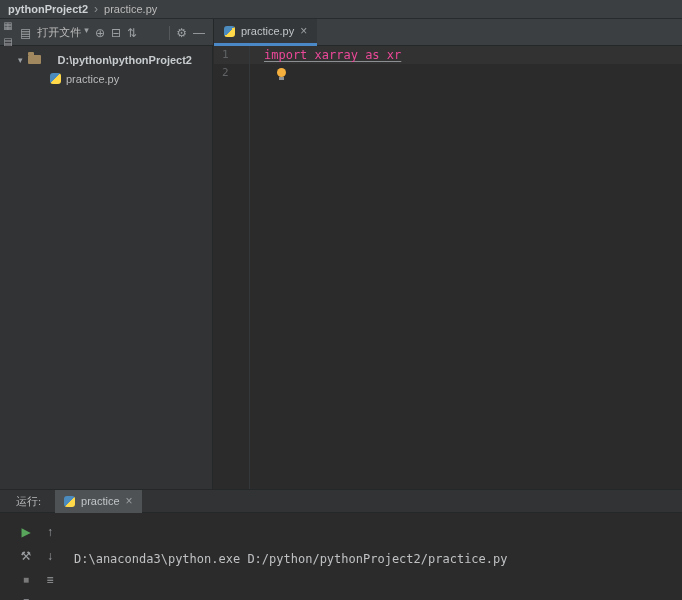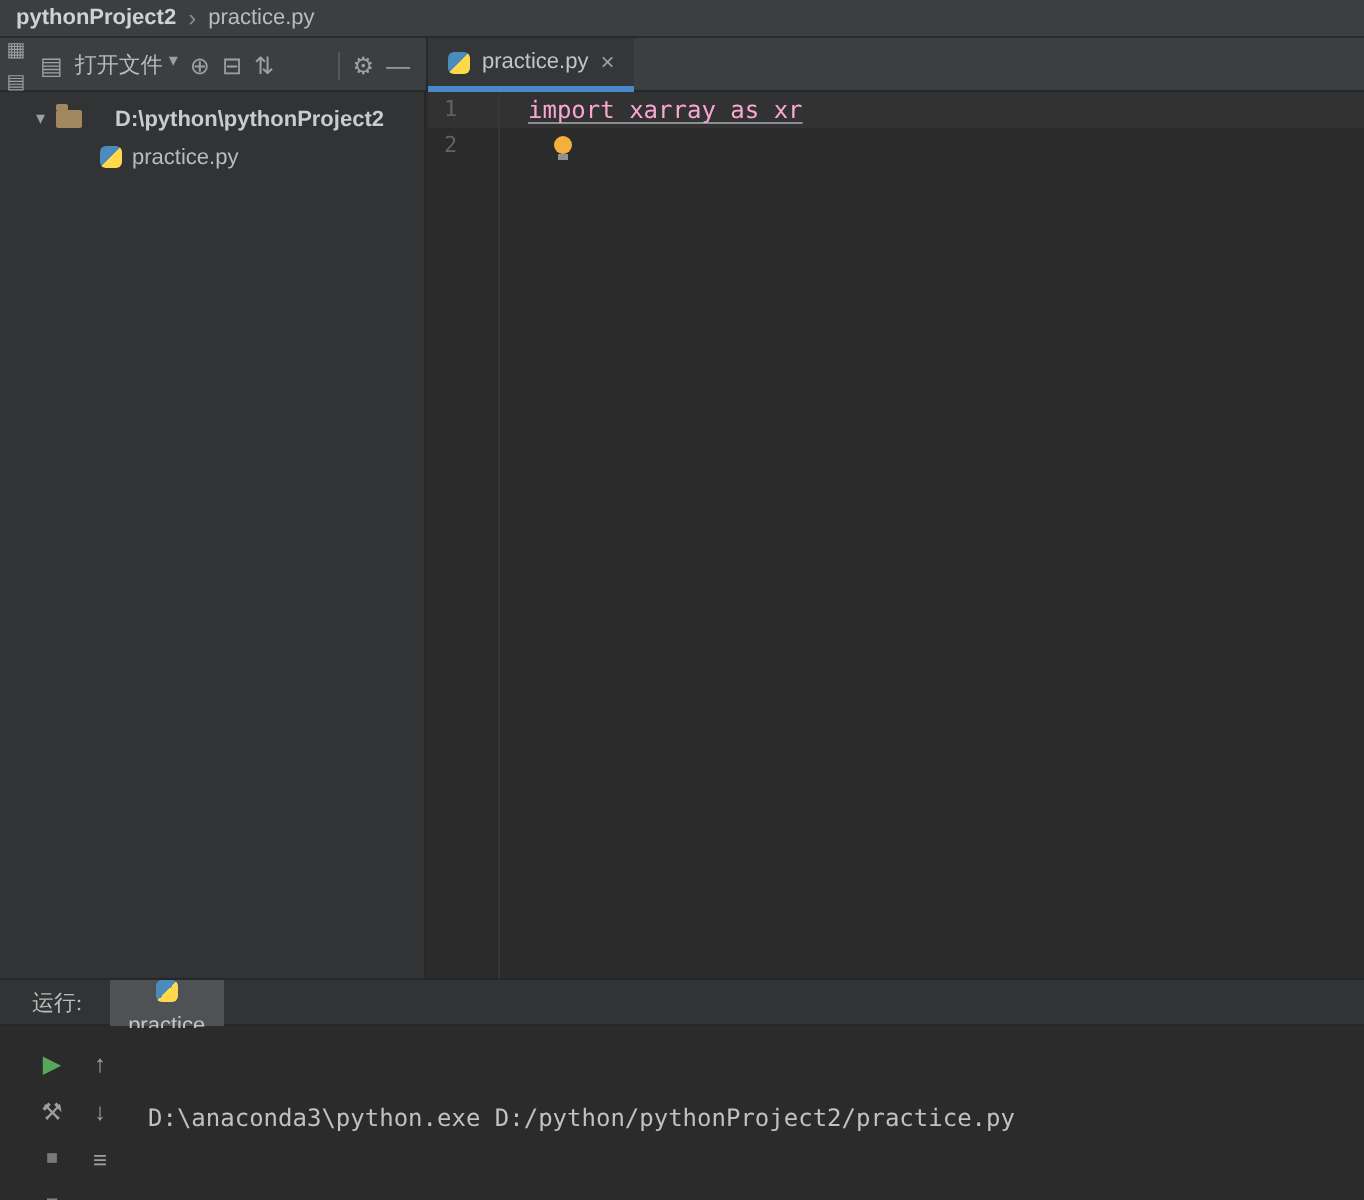--- a/index.html
+++ b/index.html
@@ -70,35 +70,35 @@
   .tree-label.root-label { font-weight:bold; color:#c9ccce;margin-left:12px; }
 
   
   .editor { position:absolute; left:214px; top:46px; right:0; height:443px; background:#2b2b2b; font-family:"DejaVu Sans Mono","Liberation Mono",monospace; font-size:12px; }
   .caret-line { position:absolute; left:0; top:0; right:0; height:18px; background:#323232; }
   .gutter { position:absolute; left:0; top:0; width:36px; height:100%; border-right:1px solid #35383a; }
   .gutter .ln { height:18px; line-height:18px; padding-left:8px; color:#606366; font-size:11px; }
   .code-area { position:absolute; left:50px; top:0; right:0; }
   .code-line { height:18px; line-height:18px; display:flex; align-items:center; white-space:pre; }
   .unused-import {
-    color:#f9a8d4;
+    color:#ec4899;
     text-decoration:underline; text-decoration-color:#8c8f92; text-underline-offset:2px; text-decoration-thickness:1px;
   }
   .code-line .bulb-icon { margin-left:13px; margin-top:-2px; }
 
   
   .run-header {
     position:absolute; left:0; top:489px; width:682px; height:24px;
     background:#313335; border-top:1px solid #252829; border-bottom:1px solid #252829;
     display:flex; align-items:center;
   }
   .run-label { padding-left:16px; font-size:11px; color:#bbbbbb;font-family:Liberation Serif, serif; }
   .run-tab {
     margin-left:14px; height:23px; background:#4e5254;
-    display:flex; align-items:center; gap:6px; padding:0 9px; font-size:11px; color:#c2c5c7;flex-direction:column;
+    display:flex; align-items:center; gap:6px; padding:0 9px; font-size:11px; color:#c2c5c7;
   }
 
   
   .console { position:absolute; left:0; top:514px; width:682px; height:86px; background:#2b2b2b; }
   .run-toolbar {
     position:absolute; left:14px; top:6px;
     display:grid; grid-template-columns:24px 24px; grid-auto-rows:24px;
     justify-items:center; align-items:center;
   }
   .rt-icon { color:#9da0a3; font-size:12px; line-height:12px; cursor:default; }

